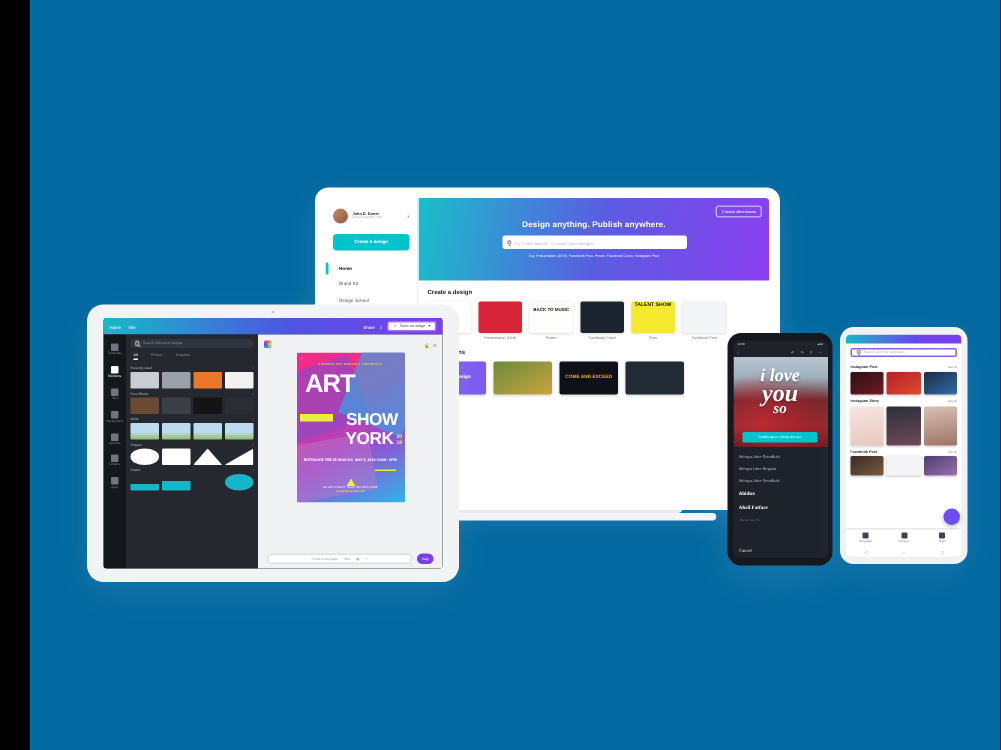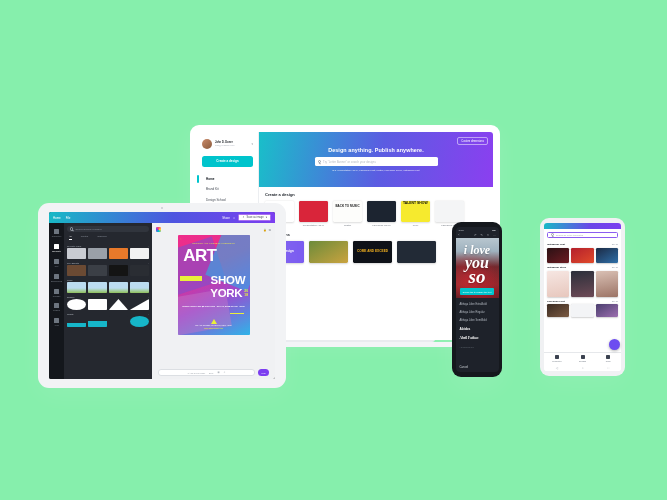--- a/index.html
+++ b/index.html
@@ -1,19 +1,19 @@
 <!DOCTYPE html>
 <html><head>
 <meta charset="utf-8">
 <style>
   * { margin:0; padding:0; box-sizing:border-box; }
   html,body { width:667px; height:500px; background:#000; overflow:hidden; }
   body { font-family:"Liberation Sans", sans-serif; position:relative; }
 
-  .stage { position:absolute; inset:0; background:#86efac; }
+  .stage { position:absolute; inset:0; background:#0369a1;margin-left:20px; }
 
   
   #desktop { position:absolute; left:190px; top:125px; width:310px; height:215px; }
   .dt-bezel { position:absolute; inset:0; background:#ffffff; border-radius:9px;
               box-shadow:0 6px 22px rgba(255,255,255,.10); padding:7px 7px 14px 7px; }
   .dt-screen { width:100%; height:100%; background:#fff; border-radius:3px; overflow:hidden;
                display:flex; position:relative; }
   .dt-foot { position:absolute; left:50%; transform:translateX(-50%); top:212px;
              width:180px; height:5px; background:#e8eaee; border-radius:0 0 3px 3px; }
   .dt-foot2 { position:absolute; left:50%; transform:translateX(-50%); top:217px;
@@ -144,40 +144,40 @@
   .p-ul { position:absolute; right:7%; top:78%; width:20%; height:1.2%; background:#e9f03a; }
   .p-tri { position:absolute; left:50%; transform:translateX(-50%); top:84%;
            width:0; height:0; border-left:3px solid transparent; border-right:3px solid transparent;
            border-bottom:5px solid #e9f03a; }
   .p-foot { position:absolute; left:8%; right:8%; bottom:5%; text-align:center;
             font-size:1.9px; color:rgba(255,255,255,.92); line-height:1.7; }
   .p-site { color:#e9f03a; }
   .p-hand { position:absolute; top:1.5%; left:3%; font-size:3px; color:#e9f03a; }
 
   
-  #phone { position:absolute; left:452px; top:222px; width:50px; height:155px; }
+  #phone { position:absolute; left:465px; top:222px; width:70px; height:155px; }
   .ph-body { position:absolute; inset:0; background:#15181d; border-radius:9px;
              padding:5px 3.5px; box-shadow:0 10px 28px rgba(255,255,255,.09); }
   .ph-screen { width:100%; height:100%; background:#1e222a; border-radius:4px;
                overflow:hidden; display:flex; flex-direction:column; }
   .ph-status { height:5px; display:flex; align-items:center; justify-content:space-between;
                padding:0 3px; font-size:2px; color:#cfd3d9; }
   .ph-nav { height:6px; display:flex; align-items:center; gap:4px; padding:0 3px;
             color:#cfd3d9; font-size:2.6px; }
   .ph-nav .sp { margin-left:auto; }
   .ph-art { height:60px; position:relative; overflow:hidden;
             background:linear-gradient(180deg,#b8c6cf 0%,#9fb2bf 22%,#6d2a2e 48%,#8e2f30 78%,#4a1a1f 100%); }
   .ph-art:before { content:""; position:absolute; inset:0;
      background:radial-gradient(circle at 30% 72%, rgba(200,40,50,.75), transparent 55%),
                 radial-gradient(circle at 72% 88%, rgba(160,30,40,.8), transparent 50%); }
   .ph-ilove { position:absolute; top:12%; left:6%; right:6%; text-align:center;
               font-family:"Liberation Serif", serif; font-style:italic; font-weight:bold;
               color:#fff; font-size:12px; line-height:.86; text-shadow:0 1px 2px rgba(0,0,0,.3); }
   .ph-ilove .w2 { font-size:16px; display:block; }
-  .ph-ilove .w3 { font-size:19px; display:block; }
+  .ph-ilove .w3 { font-size:10px; display:block; }
   .ph-chip { position:absolute; left:10%; right:10%; bottom:5%; height:7px; background:#00c4cc;
              border-radius:1px; display:flex; align-items:center; justify-content:center;
              color:#fff; font-size:2.2px; }
   .ph-fonts { flex:1; padding:2px 4px 0; overflow:hidden; }
   .ph-f { font-size:2.6px; color:#b6bcc4; padding:2.6px 0; }
   .ph-f.b { color:#fff; font-weight:bold; font-size:3.2px; }
   .ph-f.s { color:#fff; font-weight:bold; font-size:3.4px; font-family:"Liberation Serif", serif; }
   .ph-f.dim { color:#5e656e; font-size:2.2px; }
   .ph-cancel { font-size:2.8px; color:#cfd3d9; padding:2.5px 4px 3px; }
   .ph-notch { position:absolute; left:50%; transform:translateX(-50%); top:1.5px;

